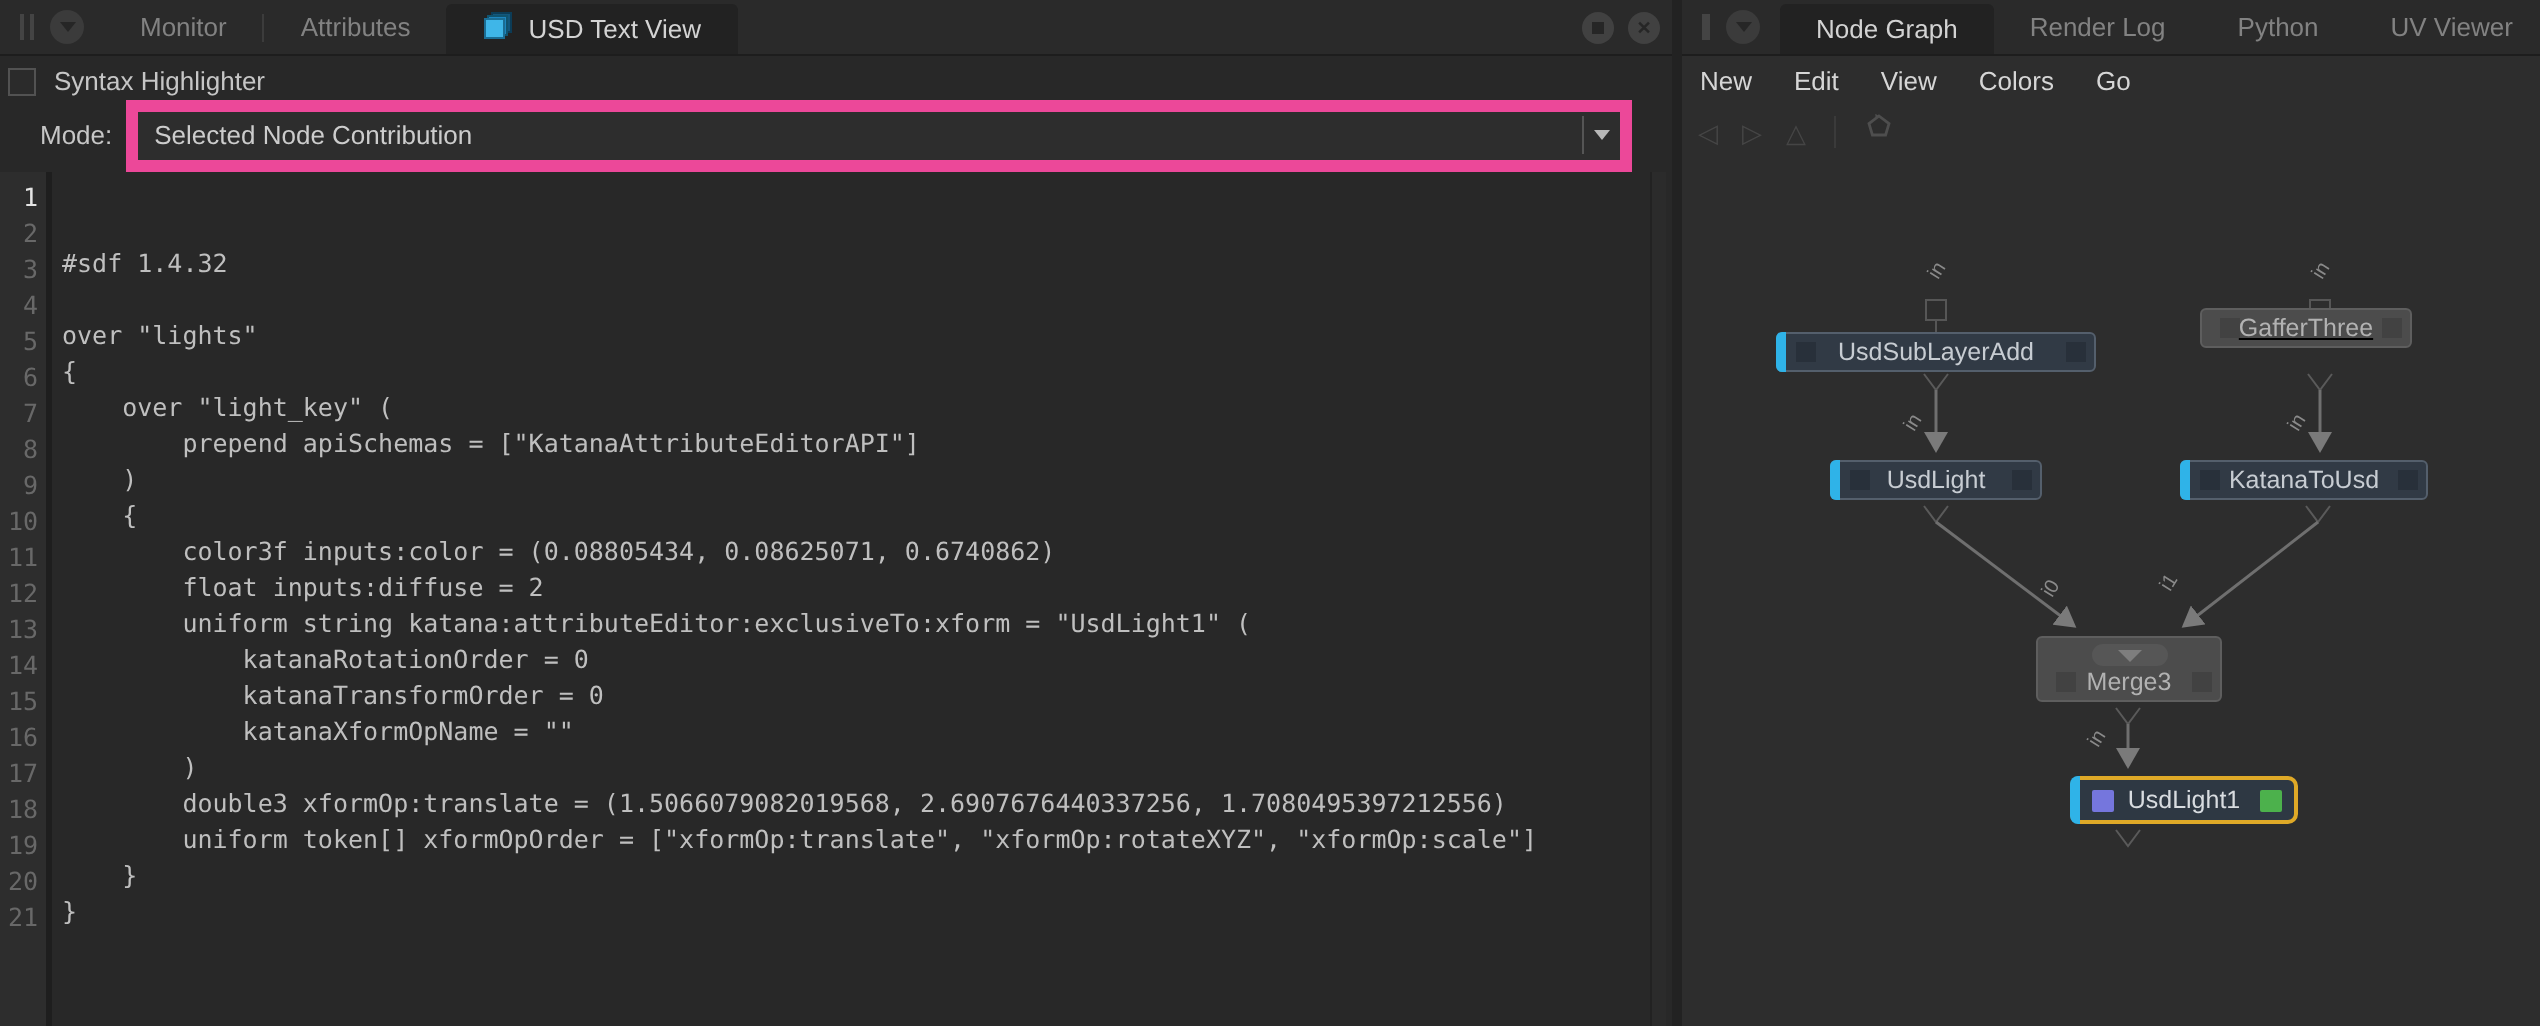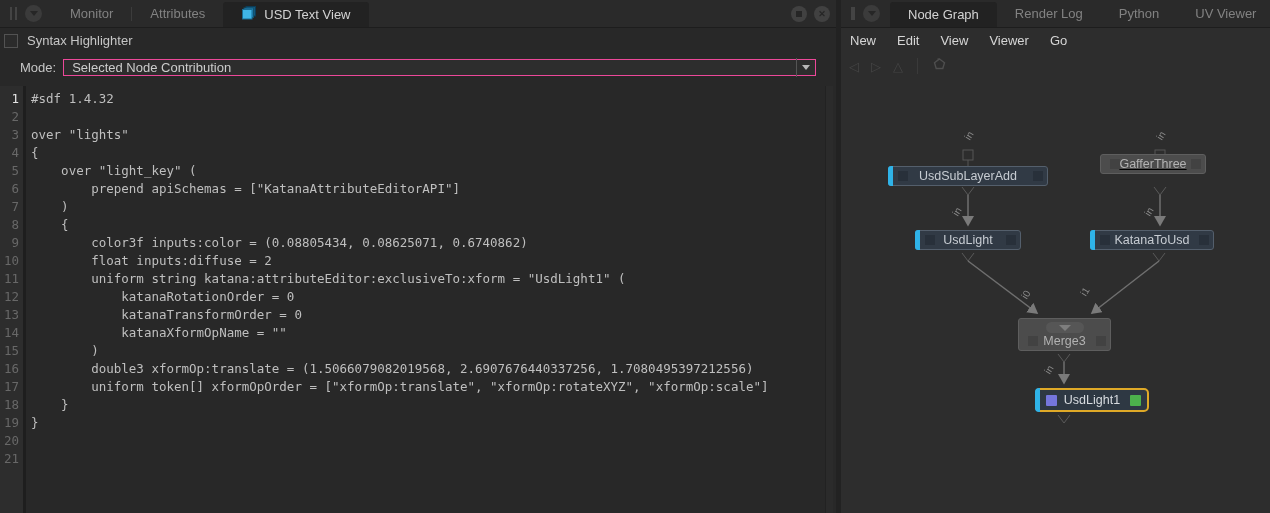--- a/index.html
+++ b/index.html
@@ -26,35 +26,35 @@
     display:flex; align-items:center; justify-content:center; font-size:9px; font-weight:bold; }
   .circ-btn .sq { width:6px; height:6px; background:#262626; }
   .usd-icon { margin-right:7px; display:inline-block; }
 
   
   .syntax-row { height:25px; display:flex; align-items:center; padding-left:4px; }
   .checkbox { width:14px; height:14px; border:1px solid #525252; background:#2b2b2b; margin-right:9px; }
   .row-label { color:#c6c6c6; font-size:13px; }
   .mode-row { height:29px; display:flex; align-items:center; padding:0 20px; }
   .mode-label { color:#c6c6c6; font-size:13px; margin-right:7px; }
-  .dropdown { flex:1; height:17px; background:#2d2d2d; border:1px solid #ec4899; display:flex; align-items:center; position:relative; }
+  .dropdown { flex:1; height:36px; background:#2d2d2d; border:6px solid #ec4899; display:flex; align-items:center; position:relative; }
   .dropdown-value { color:#cccccc; font-size:13px; padding-left:8px; flex:1; }
   .dropdown-arrow-btn { width:19px; height:19px; border-left:1px solid #555; display:flex; align-items:center; justify-content:center; }
   .dropdown-arrow-btn .tri { width:0;height:0;border-left:4px solid transparent;border-right:4px solid transparent;border-top:5px solid #b8b8b8; }
 
   
   #code-editor { position:absolute; top:86px; left:0; right:3px; bottom:0; background:#282828; }
   #gutter-bg { position:absolute; left:0; top:0; bottom:0; width:23px; background:#2d2d2d; }
   #gutter-sep { position:absolute; left:23px; top:0; bottom:0; width:3px; background:#1e1e1e; }
   #code-scrollbar { position:absolute; right:0; top:0; bottom:0; width:8px; background:#2b2b2b;
     border-left:1px solid #222; }
   .code-row { display:flex; height:18px; line-height:18px; font-family:"DejaVu Sans Mono", monospace; font-size:12.5px; }
   .line-num { width:23px; flex:none; text-align:right; padding-right:4px; color:#686868; position:relative; z-index:1; }
   .line-num.current { color:#e4e4e4; }
-  .line-text { margin-left:8px; white-space:pre; color:#bfbfbf; }
+  .line-text { margin-left:8px; white-space:pre; color:#bfbfbf;margin-top:33px; }
 
   
   .menubar { height:25px; display:flex; align-items:center; padding-left:9px; gap:21px; }
   .menu-item { color:#d6d6d6; font-size:13px; }
   .nav-toolbar { height:26px; display:flex; align-items:center; padding-left:8px; gap:12px; }
   .nav-tri { font-size:13px; color:#454545; }
   .nav-sep { width:1px; height:16px; background:#3a3a3a; margin:0 2px; }
 
   #graph-canvas { position:absolute; left:0; top:78px; width:429px; height:435px; background:#2d2d2d; }
   #links-svg { position:absolute; left:0; top:0; }
@@ -235,21 +235,21 @@
     <span class="tab-sep"></span>
     <span class="tab">Python</span>
     <span class="tab-sep"></span>
     <span class="tab">UV Viewer</span>
   </div>
 
   <div class="menubar">
     <span class="menu-item">New</span>
     <span class="menu-item">Edit</span>
     <span class="menu-item">View</span>
-    <span class="menu-item">Viewer</span>
+    <span class="menu-item">Colors</span>
     <span class="menu-item">Go</span>
   </div>
 
   <div class="nav-toolbar">
     <span class="nav-tri">◁</span>
     <span class="nav-tri">▷</span>
     <span class="nav-tri">△</span>
     <span class="nav-sep"></span>
     <span>
       <svg width="15" height="15" viewBox="0 0 15 15">

